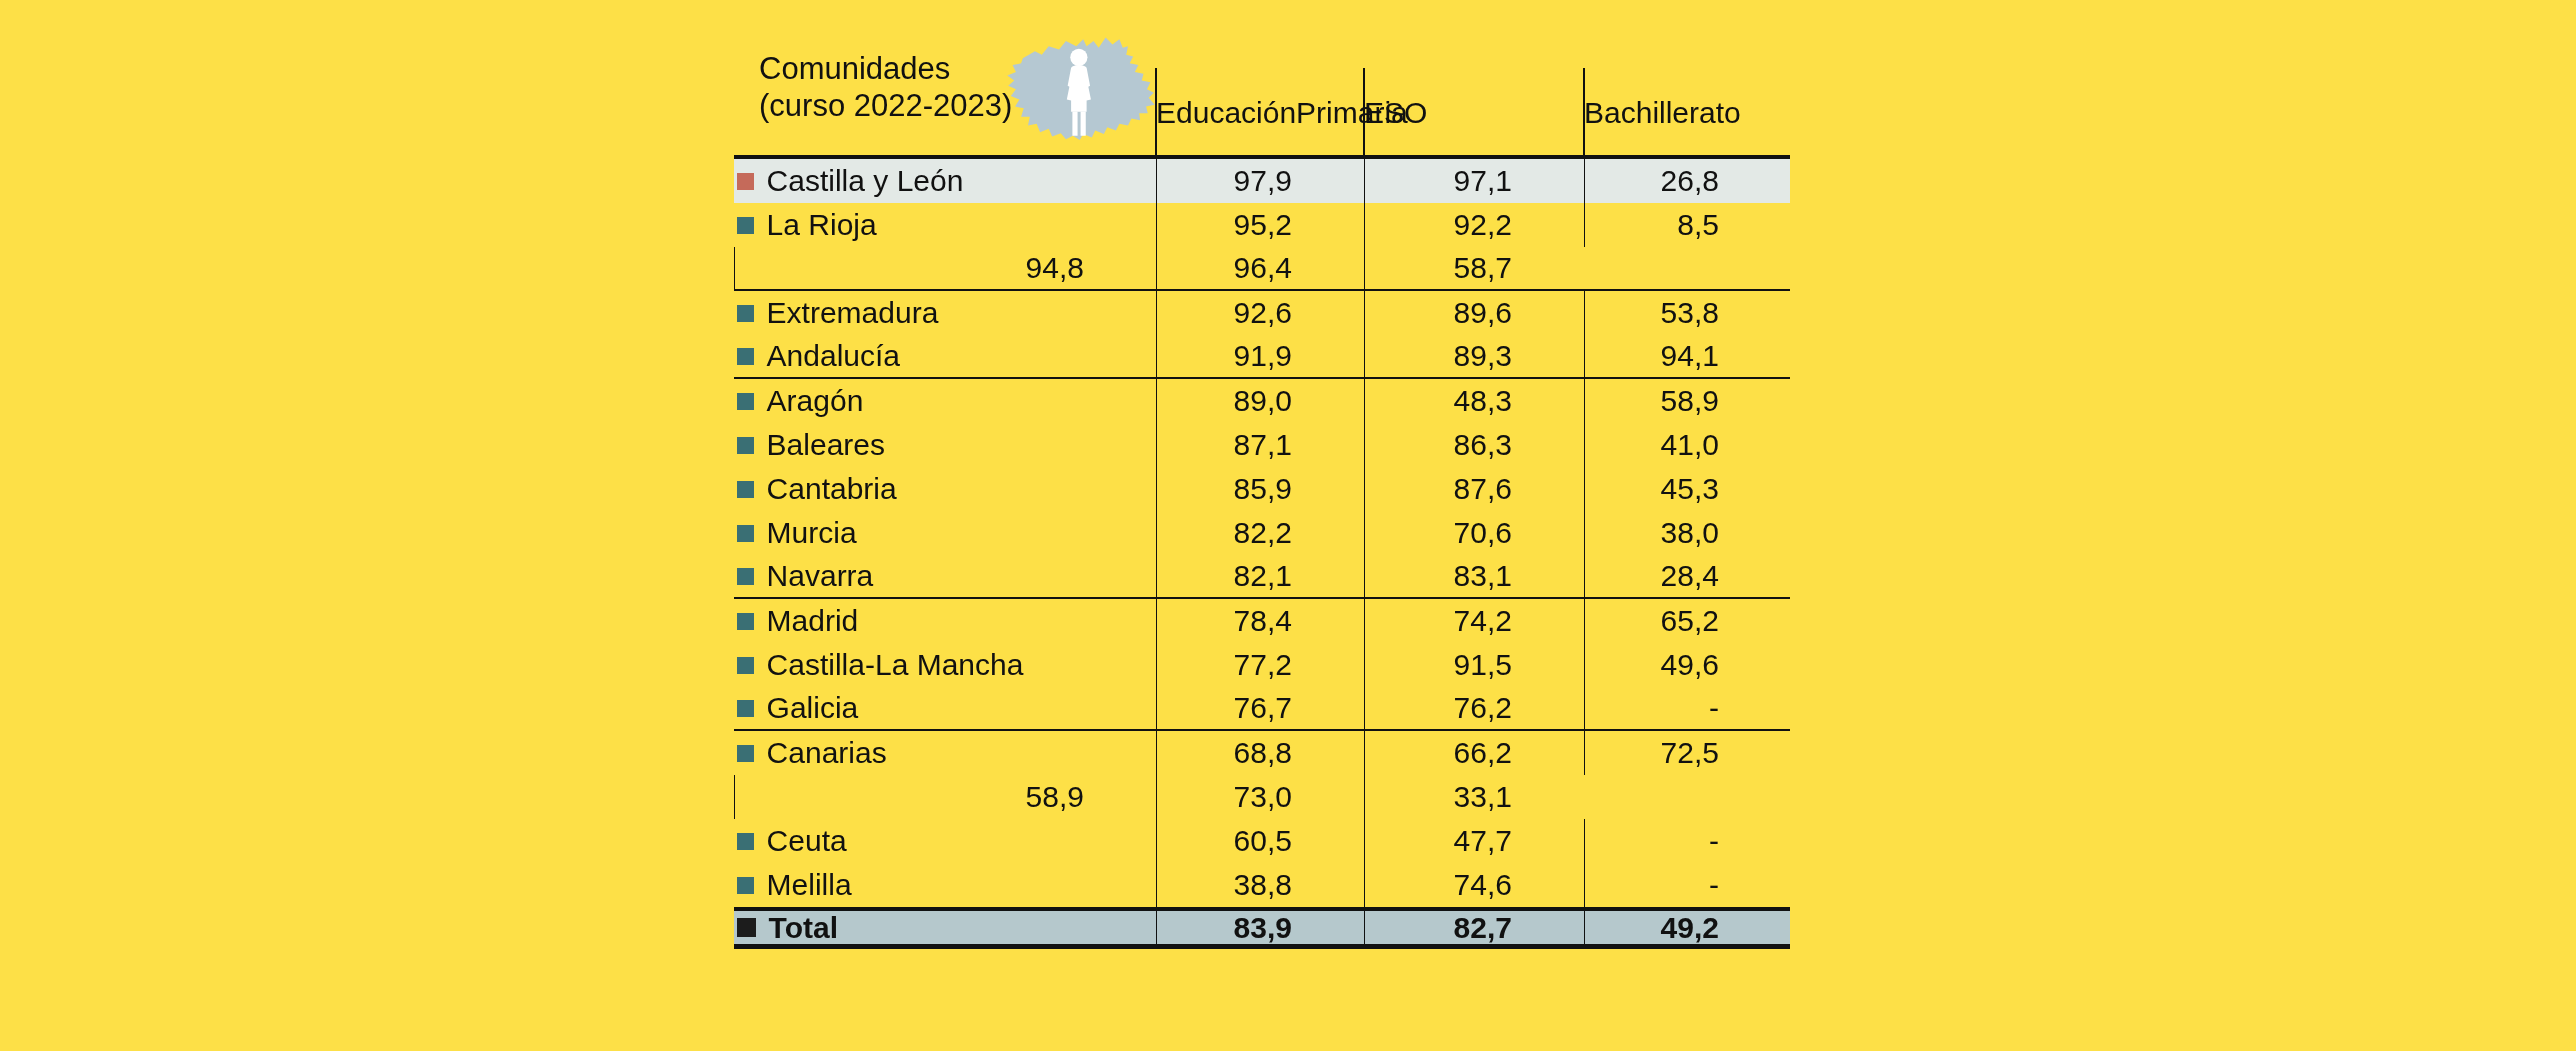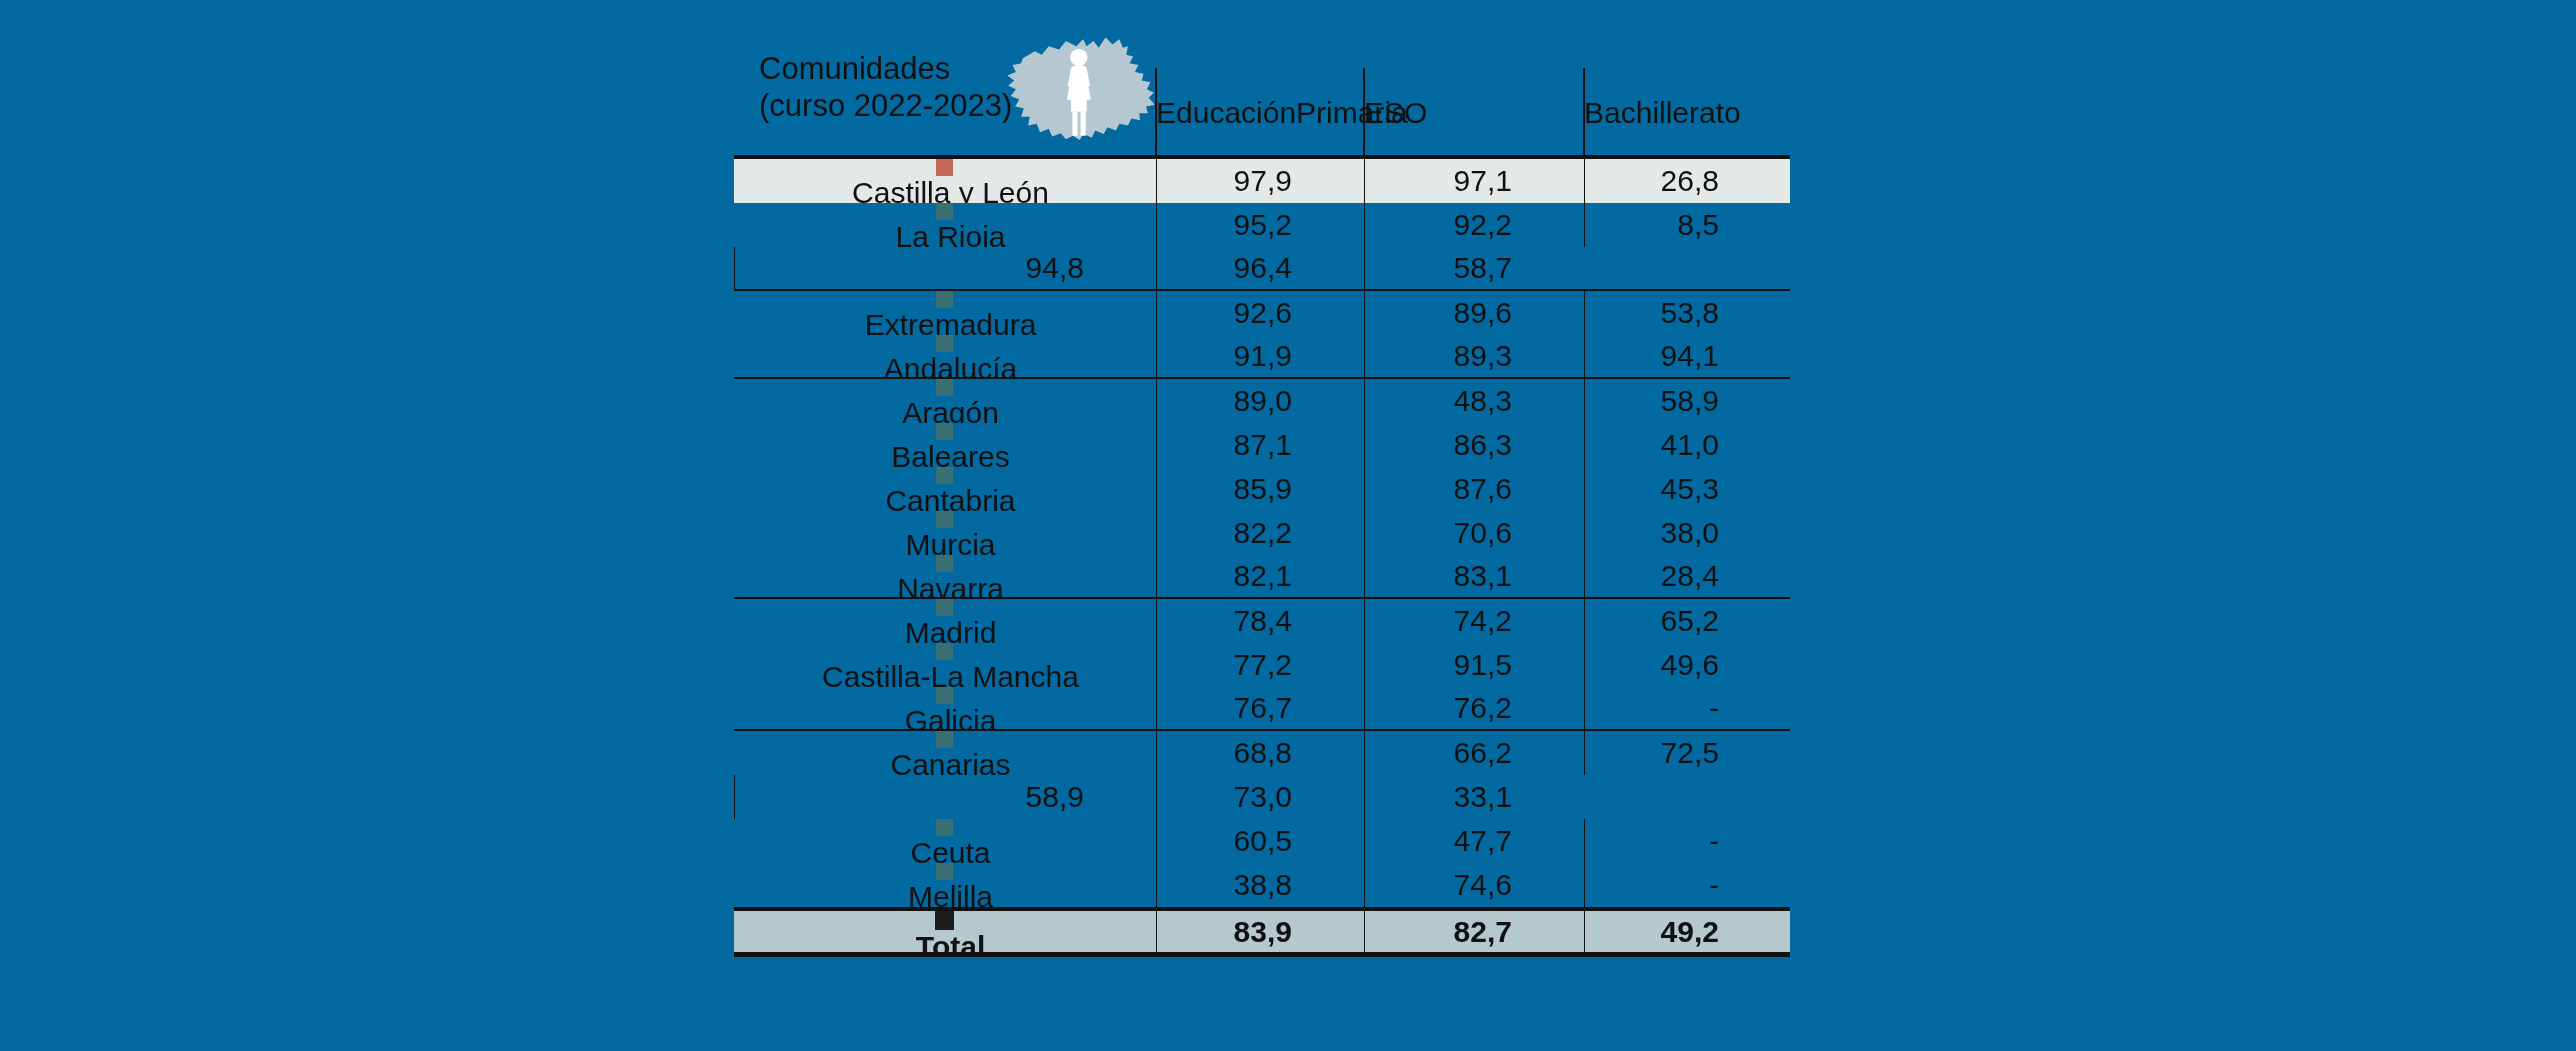--- a/index.html
+++ b/index.html
@@ -2,21 +2,21 @@
 <html style="--highlight-bg: #e3e9e6; --total-bg: #b5c8cc; --line: #111111;font-size:14.4px"><head>
 <meta charset="utf-8">
 <style>
   html,body{margin:0;padding:0;}
   body{
     width:2576px;height:1052px;background:#ffffff;
     font-family:"Liberation Sans","DejaVu Sans",sans-serif;
     color:#111;
     -webkit-font-smoothing:antialiased;
   }
-  .canvas{position:relative;width:2576px;height:1052px;background:#0369a1;overflow:hidden;}
+  .canvas{position:relative;width:2576px;height:1052px;background:#fde047;overflow:hidden;}
   .table{position:absolute;left:734px;top:25px;width:1056px;}
 
   
   .header{
     display:grid;grid-template-columns:422px 208px 220px 207px;
     height:130px;border-bottom:4.5px solid var(--line,#111);
     position:relative;
   }
   .label-h{position:relative;padding:25px 0 0 25px;font-size:31px;line-height:37px;}
   .map-icon{position:absolute;left:263px;top:5.4px;width:162px;height:115px;}
@@ -30,31 +30,31 @@
   }
 
   
   .trow{
     display:grid;grid-template-columns:422px 208px 220px 207px;
     height:44px;box-sizing:border-box;
   }
   .trow.highlight{background:var(--highlight-bg,#e3e9e6);}
   .trow.group-end{border-bottom:2.7px solid var(--line,#111);}
   .cell{display:flex;align-items:center;font-size:30px;overflow:hidden;}
-  .cell.label{padding-left:11px;flex-direction:column;}
+  .cell.label{padding-left:3px;}
   .bullet{width:17px;height:17px;flex:0 0 17px;margin-right:12.6px;background:#386d72;}
   .cell.num{
     justify-content:flex-end;padding-right:72px;
     border-left:1.8px solid var(--line,#111);
     font-variant-numeric:tabular-nums;
   }
 
   
   .trow.total{
-    height:50px;
+    height:42px;
     border-top:4.5px solid var(--line,#111);
     border-bottom:5.4px solid var(--line,#111);
     background:var(--total-bg,#b5c8cc);
     font-weight:700;
   }
   .trow.total .cell{font-weight:700;}
   .trow.total .bullet{width:19px;height:19px;flex-basis:19px;}
 </style>
 </head>
 <body>

